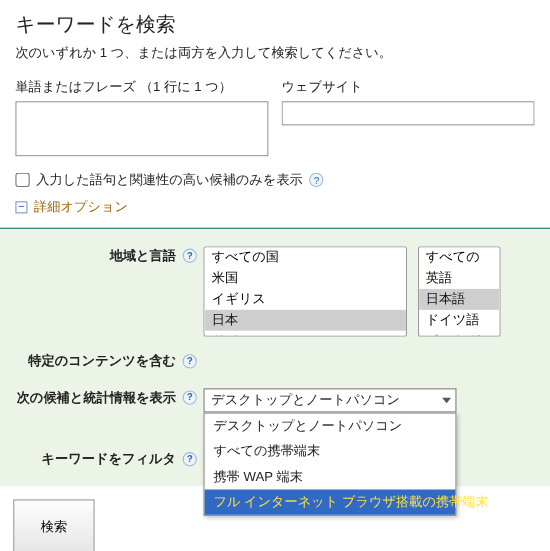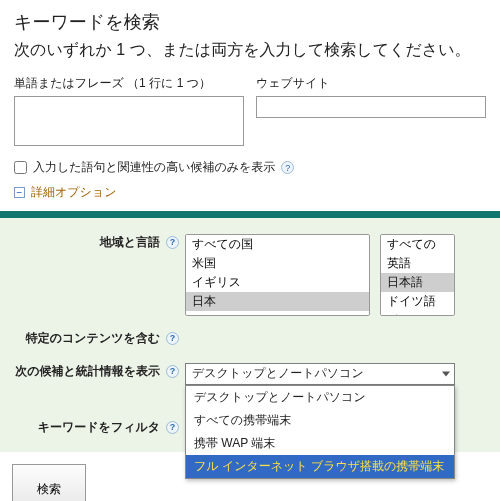--- a/index.html
+++ b/index.html
@@ -1,39 +1,39 @@
 <!DOCTYPE html>
 <html><head>
 <meta charset="utf-8">
 <style>
 *{box-sizing:border-box;margin:0;padding:0;font-family:Arial,"Hiragino Sans","Meiryo",sans-serif}
 body{background:#fff;font-size:12px;color:#222;width:500px}
 .wrap{padding:10px 14px 0 14px}
 h1{font-size:18px;font-weight:normal;margin-bottom:6px}
-.sub{font-size:16px;margin-bottom:14px}
+.sub{font-size:12px;margin-bottom:14px}
 .row{display:flex;gap:12px;margin-bottom:6px}
 .col{flex:1}
 .lbl{font-size:12px;margin-bottom:4px;display:block}
 textarea{width:100%;height:50px;border:1px solid #999;resize:none;font-size:12px;padding:2px}
 input[type=text]{width:100%;height:22px;border:1px solid #999;padding:0 4px;font-size:12px}
 .chkline{display:flex;align-items:center;gap:6px;margin-top:10px}
 .chkline input{margin:0}
 .help{display:inline-flex;align-items:center;justify-content:center;width:13px;height:13px;border:1px solid #9bbcd9;border-radius:50%;color:#2a6bb1;font-size:9px;background:#eef4fb;cursor:pointer}
 .detail{display:flex;align-items:center;gap:6px;margin-top:8px;margin-bottom:10px}
 .detail a{color:#a16207;text-decoration:none;font-size:12px}
 .minus{display:inline-flex;width:11px;height:11px;border:1px solid #7a9bc9;align-items:center;justify-content:center;color:#1a4fc4;font-size:10px;line-height:1}
-.optbox{background:#ecf4e8;border-top:7px solid #0f766e;padding:12px 0 12px 0}
+.optbox{background:#ecf4e8;border-top:1px solid #0f766e;padding:12px 0 12px 0}
 .optrow{display:flex;align-items:flex-start;padding:4px 10px}
 .optlbl{width:175px;text-align:right;font-size:12px;font-weight:bold;padding-right:6px;line-height:1.4;display:flex;justify-content:flex-end;align-items:center;gap:6px}
 .optctl{flex:1;display:flex;align-items:center;gap:10px}
 select.list{font-size:12px;border:1px solid #999;background:#fff}
 select.list option{padding:1px 6px}
 .multi{width:185px;height:82px}
 .multi2{width:75px;height:82px}
-.combo-wrap{position:relative;width:270px}
+.combo-wrap{position:relative;width:230px}
 .combo{width:100%;height:22px;border:1px solid #7d7d7d;background:#fff;display:flex;align-items:center;padding:0 18px 0 6px;font-size:12px;position:relative;cursor:pointer}
 .combo::after{content:"";position:absolute;right:4px;top:50%;transform:translateY(-50%);border-left:4px solid transparent;border-right:4px solid transparent;border-top:5px solid #555}
 .dropdown{position:absolute;top:22px;left:0;width:100%;background:#fff;border:1px solid #888;box-shadow:1px 2px 4px rgba(0,0,0,.25);z-index:10}
 .dropdown div{padding:3px 8px;font-size:12px;cursor:pointer;white-space:nowrap}
 .dropdown .hl{background:#316ac5;color:#fde047}
 .btnbar{padding:12px}
 .btn{border:1px solid #999;background:linear-gradient(#fdfdfd,#e5e5e5);padding:16px 24px;font-size:12px;cursor:pointer}
 .cutoff{overflow:hidden}
 </style>
 </head>

